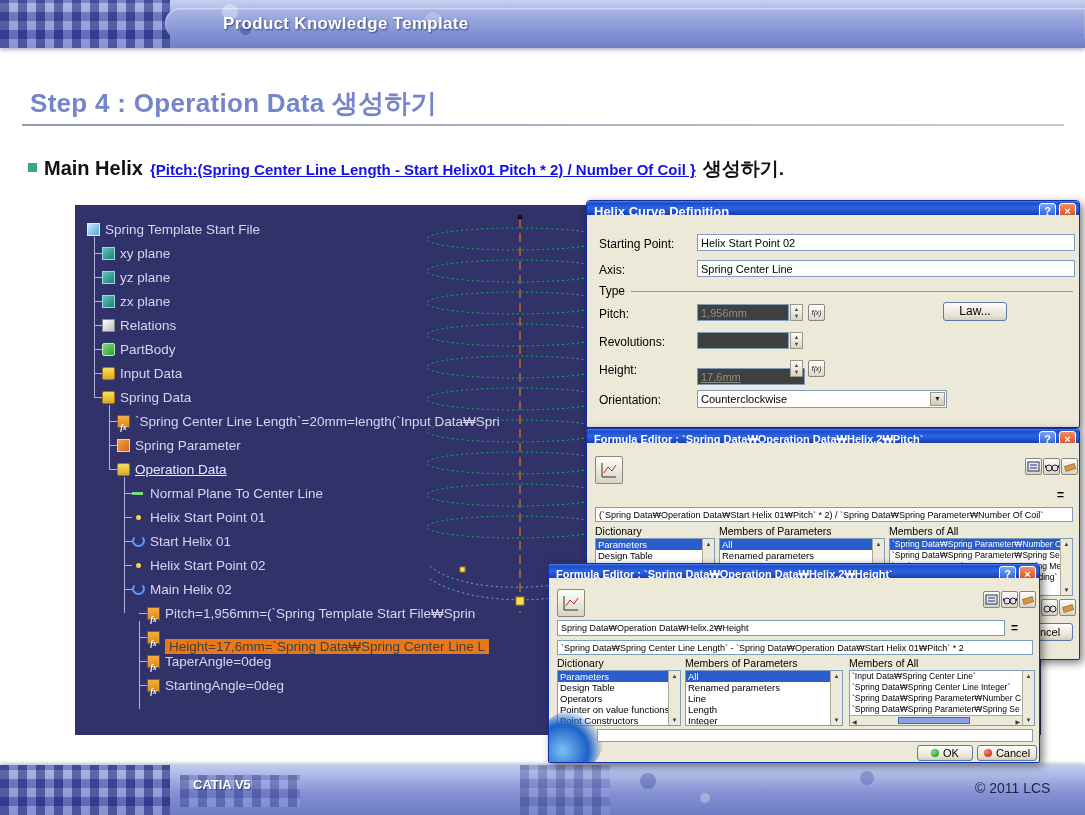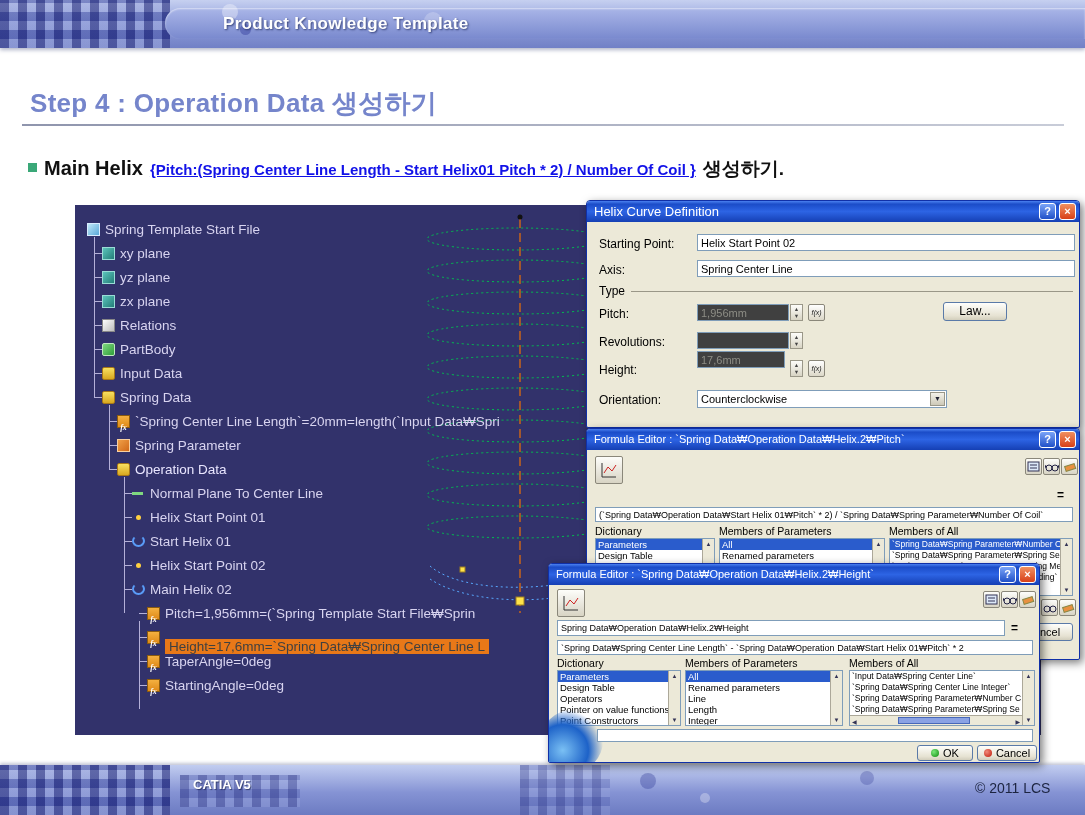--- a/index.html
+++ b/index.html
@@ -31,37 +31,37 @@
   
   .shot{background:#32326b;z-index:1;}
   .tree{position:absolute;left:12px;top:12px;width:540px;}
   .trow{height:24px;display:flex;align-items:center;position:relative;}
   .lv1{padding-left:15px;}.lv2{padding-left:30px;}.lv3{padding-left:45px;}.lv4{padding-left:60px;}
   .lv1::before,.lv2::before,.lv3::before,.lv4::before{content:"";position:absolute;top:12px;height:1px;width:8px;background:#b4b0d8;}
   .lv1::before{left:7px;}.lv2::before{left:22px;}.lv3::before{left:37px;}.lv4::before{left:52px;}
   .trunk{position:absolute;width:1px;background:#b4b0d8;}
   .ticon{width:13px;height:13px;margin-right:5px;flex:0 0 13px;}
   .tlabel{font-size:13.5px;color:#d8d4f0;white-space:nowrap;}
-  .u .tlabel{color:#e9e6ff;}
+  .u .tlabel{text-decoration:underline;color:#e9e6ff;}
   .hl-orange .tlabel{background:#e87818;color:#404040;padding:0 4px;margin-top:18px;}
   .i-root{background:linear-gradient(135deg,#bfe8f8,#5aa8d8);border:1px solid #d9ecff;}
   .i-plane{background:linear-gradient(135deg,#5cc4bc,#247e78);border:1px solid #9adcd6;}
   .i-rel{background:linear-gradient(135deg,#fdfdfd,#bdbdbd);border:1px solid #888;}
   .i-body{background:linear-gradient(135deg,#7fd87f,#2f9e3a);border-radius:2px;border:1px solid #bfe8bf;}
   .i-data{background:linear-gradient(180deg,#f8e060,#d8a820);border:1px solid #a87818;border-radius:2px;}
   .i-fx{background:linear-gradient(180deg,#f4b040,#df8a18);border:1px solid #8a5a10;color:#fff;text-align:center;}
   .i-fx::after{content:"fx";font:italic bold 8px/12px "Liberation Serif","DejaVu Serif",serif;}
   .i-param{background:linear-gradient(135deg,#f0a048,#d06818);border:1px solid #f8d0a0;}
   .i-point::after{content:"";display:block;width:5px;height:5px;border-radius:50%;background:#ffd040;margin:4px auto 0;}
   .i-planeline::after{content:"";display:block;width:11px;height:3px;background:#7fd87f;margin-top:5px;}
   .i-helix{width:12px;height:12px;border:2px solid #5a9cf8;border-radius:50%;border-top-color:transparent;}
 
   
   .dlg{background:#ece9d8;border:1px solid #1030a8;border-radius:4px 4px 2px 2px;box-shadow:3px 3px 9px rgba(0,0,0,.5);overflow:hidden;}
-  .dlg-tb{position:absolute;left:0;top:0;right:0;height:21px;background:linear-gradient(180deg,#4a80f0 0%,#1b4cc8 15%,#2d64e4 50%,#153fb4 100%);color:#fff;font-weight:normal;font-size:13px;padding:3px 44px 0 7px;white-space:nowrap;overflow:hidden;}
+  .dlg-tb{position:absolute;left:0;top:0;right:0;height:14px;background:linear-gradient(180deg,#4a80f0 0%,#1b4cc8 15%,#2d64e4 50%,#153fb4 100%);color:#fff;font-weight:bold;font-size:13px;padding:3px 44px 0 7px;white-space:nowrap;overflow:hidden;}
   .fe .dlg-tb{font-size:11px;padding-top:4px;}
   .tb-btn{position:absolute;top:2px;width:17px;height:17px;border:1px solid #fff;border-radius:3px;color:#fff;font-size:11px;font-weight:bold;text-align:center;line-height:15px;}
   .tb-help{right:23px;background:linear-gradient(180deg,#7aa4f8,#2050c8);}
   .tb-help::after{content:"?";}
   .tb-close{right:3px;background:linear-gradient(180deg,#f09060,#d84018);}
   .tb-close::after{content:"×";}
   .lbl{font-size:12px;color:#000;white-space:nowrap;}
   .inp{background:#fff;border:1px solid #7f9db9;font-size:11px;line-height:14px;padding:1px 3px;color:#000;white-space:nowrap;overflow:hidden;}
   .inp.dis{background:#404040;color:#8d8d85;}
   .tiny{font-size:9px;line-height:12px;}
@@ -239,21 +239,21 @@
   <div class="hline abs" style="left:44px;top:90px;width:442px;"></div>
   <div class="lbl abs" style="left:12px;top:106px;">Pitch:</div>
   <div class="inp dis abs" style="left:110px;top:103px;width:92px;height:17px;">1,956mm</div>
   <div class="spin abs" style="left:203px;top:103px;"></div>
   <div class="fx abs" style="left:221px;top:103px;">f(x)</div>
   <div class="btn abs" style="left:356px;top:101px;width:64px;height:19px;line-height:17px;">Law...</div>
   <div class="lbl abs" style="left:12px;top:134px;">Revolutions:</div>
   <div class="inp dis abs" style="left:110px;top:131px;width:92px;height:17px;"></div>
   <div class="spin abs" style="left:203px;top:131px;"></div>
   <div class="lbl abs" style="left:12px;top:162px;">Height:</div>
-  <div class="inp dis abs" style="left:110px;top:150px;width:88px;height:17px;">17,6mm</div>
+  <div class="inp dis abs" style="left:110px;top:167px;width:108px;height:17px;text-decoration:underline;">17,6mm</div>
   <div class="spin abs" style="left:203px;top:159px;"></div>
   <div class="fx abs" style="left:221px;top:159px;">f(x)</div>
   <div class="lbl abs" style="left:12px;top:192px;">Orientation:</div>
   <div class="combo abs" style="left:110px;top:189px;width:250px;height:18px;">
     <span>Counterclockwise</span>
     <span class="ar"></span>
   </div>
 </div>
 
 <div class="dlg fe abs" style="left:586px;top:428px;width:494px;height:232px;z-index:20;">

